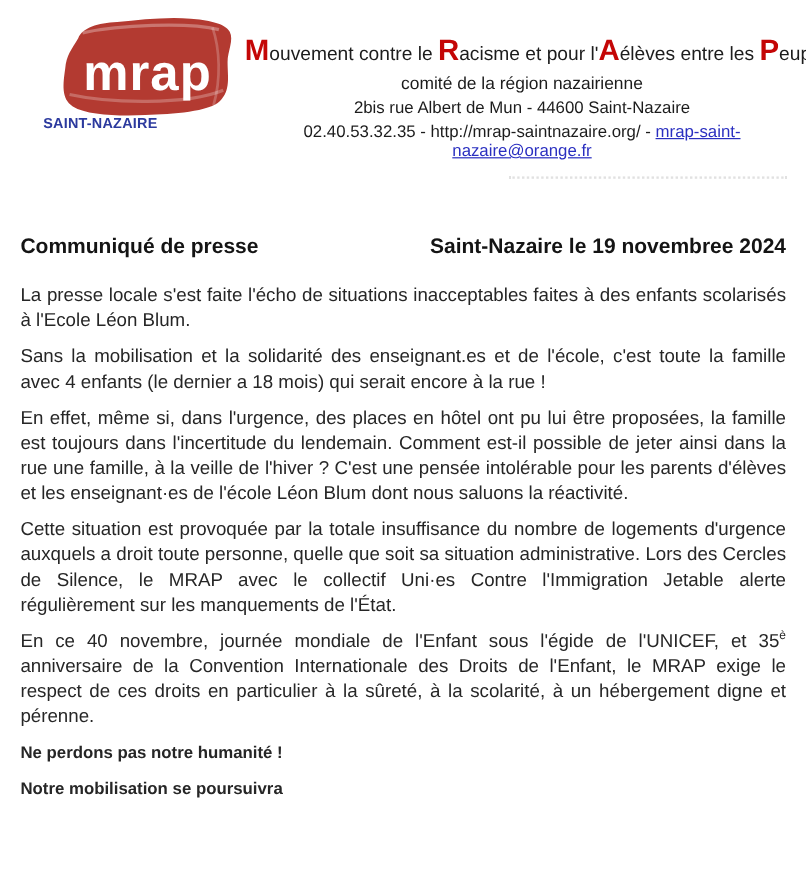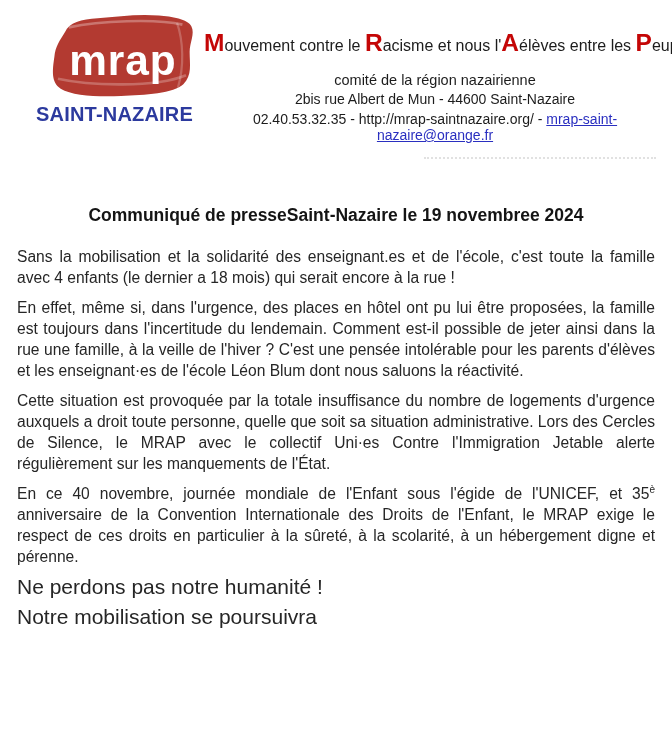--- a/index.html
+++ b/index.html
@@ -13,49 +13,49 @@
   .page{
     width:672px;height:744px;overflow:hidden;background:#ffffff;
     font-family:"Liberation Sans","DejaVu Sans",sans-serif;color:var(--ink);
     position:relative;box-sizing:border-box;
   }
   
   .letterhead{display:flex;align-items:flex-start;padding:12px 6px 0 36px;}
   .logo{position:relative;width:168px;height:114px;flex:none;}
   .logo svg{display:block;margin-left:8px;width:156px;height:92px;}
   .logo-city{
-    position:absolute;left:0;bottom:0;color:var(--logo-blue);
-    font-weight:bold;font-size:20px;letter-spacing:.2px;white-space:nowrap;
+    position:absolute;left:0;bottom:16px;color:var(--logo-blue);
+    font-weight:bold;font-size:12px;letter-spacing:.2px;white-space:nowrap;
   }
   .org-block{flex:1;text-align:center;padding-top:16px;min-width:0;color:#1c1c1c;}
   .org-title{font-size:16px;line-height:30px;white-space:nowrap;}
   .org-title .accent-cap{
     color:var(--accent-red);font-weight:bold;font-size:24.5px;
   }
-  .org-subtitle{font-size:14.5px;margin-top:11px;}
+  .org-subtitle{font-size:14.5px;margin-top:1px;}
   .org-address{font-size:14px;margin-top:3px;}
   .org-contact{font-size:14px;margin-top:4px;}
   .email-link{color:var(--link-blue);text-decoration:underline;cursor:pointer;}
   .scan-artifact{
     width:232px;height:4px;margin:10px 10px 0 auto;
     border-bottom:2px dotted #dadada;opacity:.8;
   }
   
   .doc{margin:0 17px;}
   .heading-row{
-    display:flex;justify-content:center;align-items:baseline;
+    display:flex;justify-content:space-between;align-items:baseline;
     margin-top:46px;font-weight:bold;font-size:17.5px;color:#141414;
   }
   .body-text{margin-top:20px;}
   .para{
     margin:0 0 9px 0;font-size:15.6px;line-height:21px;
     text-align:justify;color:var(--ink);
   }
   .para sup{font-size:10px;line-height:0;}
-  .closing{margin:0 0 9px 0;font-size:21px;line-height:21px;color:var(--ink);}
+  .closing{margin:0 0 9px 0;font-size:14px;line-height:21px;color:var(--ink);font-weight:bold;}
 </style>
 </head>
 <body>
 
 <div class="page">
 
   <header class="letterhead">
     <div class="logo">
       <svg viewBox="0 0 170 102" aria-hidden="true">
         <path d="M22,22 C26,12 40,8 58,7 C80,5 104,2 126,4 C140,5 158,8 162,16
@@ -63,35 +63,36 @@
                  C58,94 30,93 17,85 C6,78 8,64 10,50 C11,38 16,32 22,22 Z" fill="var(--logo-red)"></path>
         <path d="M26,17 C60,10 122,7 152,14" stroke="#ffffff" stroke-opacity="0.30" stroke-width="3" fill="none"></path>
         <path d="M14,74 C50,82 122,84 156,70" stroke="#ffffff" stroke-opacity="0.25" stroke-width="3" fill="none"></path>
         <path d="M146,12 C153,32 154,60 147,84" stroke="#ffffff" stroke-opacity="0.22" stroke-width="2.5" fill="none"></path>
         <text x="86" y="70" text-anchor="middle" font-size="47" font-weight="bold" fill="#ffffff" letter-spacing="1" font-family="Liberation Sans, DejaVu Sans, sans-serif">mrap</text>
       </svg>
       <div class="logo-city">SAINT-NAZAIRE</div>
     </div>
 
     <div class="org-block">
-      <div class="org-title"><span class="accent-cap">M</span><span>ouvement contre le </span><span class="accent-cap">R</span><span>acisme et nous l'</span><span class="accent-cap">A</span><span>élèves entre les </span><span class="accent-cap">P</span><span>euples</span></div>
+      <div class="org-title"><span class="accent-cap">M</span><span>ouvement contre le </span><span class="accent-cap">R</span><span>acisme et pour l'</span><span class="accent-cap">A</span><span>élèves entre les </span><span class="accent-cap">P</span><span>euples</span></div>
       <div class="org-subtitle">comité de la région nazairienne</div>
       <div class="org-address">2bis rue Albert de Mun - 44600 Saint-Nazaire</div>
       <div class="org-contact"><span>02.40.53.32.35 - http://mrap-saintnazaire.org/ - </span><a class="email-link" href="#">mrap-saint-nazaire@orange.fr</a></div>
       <div class="scan-artifact"></div>
     </div>
   </header>
 
   <main class="doc">
     <div class="heading-row">
       <span class="h-left">Communiqué de presse</span>
       <span class="h-right">Saint-Nazaire le 19 novembree 2024</span>
     </div>
 
     <div class="body-text">
+        <p class="para"><span>La presse locale s'est faite l'écho de situations inacceptables faites à des enfants scolarisés à l'Ecole Léon Blum.</span></p>
         <p class="para"><span>Sans la mobilisation et la solidarité des enseignant.es et de l'école, c'est toute la famille avec 4 enfants (le dernier a 18 mois) qui serait encore à la rue !</span></p>
         <p class="para"><span>En effet, même si, dans l'urgence, des places en hôtel ont pu lui être proposées, la famille est toujours dans l'incertitude du lendemain. Comment est-il possible de jeter ainsi dans la rue une famille, à la veille de l'hiver ? C'est une pensée intolérable pour les parents d'élèves et les enseignant·es de l'école Léon Blum dont nous saluons la réactivité.</span></p>
         <p class="para"><span>Cette situation est provoquée par la totale insuffisance du nombre de logements d'urgence auxquels a droit toute personne, quelle que soit sa situation administrative. Lors des Cercles de Silence, le MRAP avec le collectif Uni·es Contre l'Immigration Jetable alerte régulièrement sur les manquements de l'État.</span></p>
         <p class="para"><span>En ce 40 novembre, journée mondiale de l'Enfant sous l'égide de l'UNICEF, et 35</span><sup>è</sup><span> anniversaire de la Convention Internationale des Droits de l'Enfant, le MRAP exige le respect de ces droits en particulier à la sûreté, à la scolarité, à un hébergement digne et pérenne.</span></p>
       </div>
 
     <p class="closing">Ne perdons pas notre humanité !</p>
     <p class="closing">Notre mobilisation se poursuivra</p>
 
   </main>

